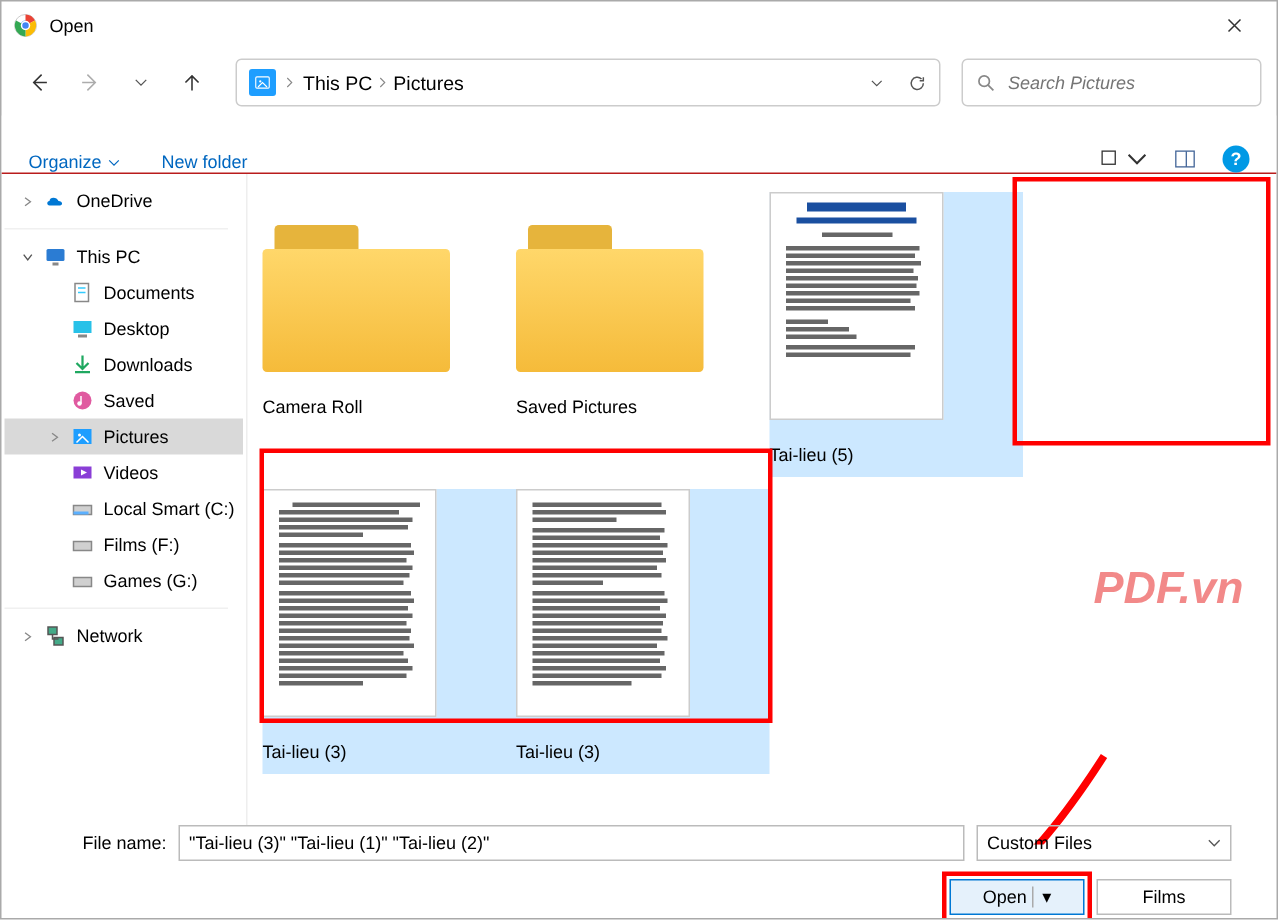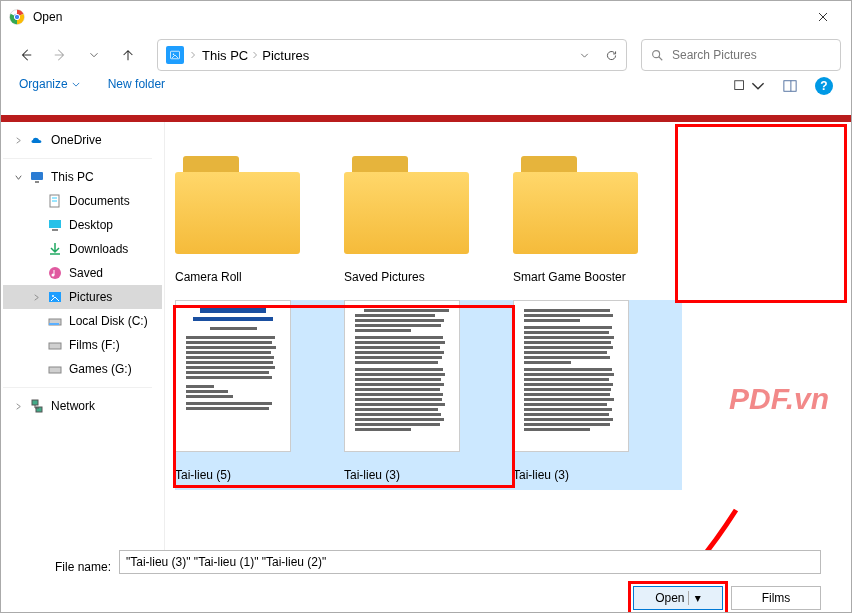--- a/index.html
+++ b/index.html
@@ -13,28 +13,28 @@
 .navbar{height:44px;display:flex;align-items:center;padding:0 10px;gap:4px;}
 .navbtn{width:30px;height:30px;display:flex;align-items:center;justify-content:center;border-radius:3px;}
 .navbtn svg{width:14px;height:14px;}
 .addressbar{flex:1;height:32px;border:1px solid #ccc;border-radius:4px;display:flex;align-items:center;padding:0 8px;margin:0 10px;gap:6px;}
 .pic-icon{width:18px;height:18px;background:#1e9eff;border-radius:2px;display:flex;align-items:center;justify-content:center;}
 .pic-icon svg{width:12px;height:12px;fill:#fff;}
 .breadcrumb{display:flex;align-items:center;gap:4px;font-size:13px;}
 .addr-actions{margin-left:auto;display:flex;gap:14px;}
 .addr-actions svg{width:13px;height:13px;}
 .searchbox{width:200px;height:32px;border:1px solid #ccc;border-radius:4px;display:flex;align-items:center;padding:0 8px;gap:8px;}
-.searchbox input{border:none;outline:none;flex:1;font-size:12px;background:transparent;}
-.toolbar{height:38px;display:flex;align-items:flex-start;padding:0 18px;background:#fff;}
+.searchbox input{border:none;outline:none;flex:1;font-size:12px;background:transparent;font-style:italic;}
+.toolbar{height:38px;display:flex;align-items:flex-end;padding:0 18px;background:#fff;}
 .tool-link{color:#0067c0;font-size:12px;display:flex;align-items:center;gap:4px;}
 .tool-link.sp{margin-left:28px;}
 .tool-right{margin-left:auto;display:flex;gap:18px;align-items:center;}
 .tool-right svg{width:14px;height:14px;}
 .help-icon{width:18px;height:18px;border-radius:50%;background:#0099e5;color:#fff;display:flex;align-items:center;justify-content:center;font-size:12px;font-weight:bold;}
-.body-area{display:flex;height:448px;border-top:7px solid #b91c1c;}
+.body-area{display:flex;height:448px;border-top:1px solid #b91c1c;}
 .sidebar{width:164px;border-right:1px solid #eee;padding:6px 2px;overflow:hidden;}
 .tree-item{display:flex;align-items:center;gap:6px;padding:4px 0 4px 10px;font-size:12px;white-space:nowrap;}
 .tree-item.depth1{padding-left:28px;}
 .tree-item.selected{background:#d9d9d9;}
 .tree-caret{width:10px;height:10px;display:flex;align-items:center;justify-content:center;color:#888;}
 .tree-caret.hidden{visibility:hidden;}
 .tree-icon{width:16px;height:16px;display:flex;align-items:center;justify-content:center;}
 .content{flex:1;position:relative;overflow:hidden;}
 .grid{display:flex;flex-wrap:wrap;padding:12px 8px 0 10px;gap:0;}
 .item{width:169px;display:flex;flex-direction:column;align-items:flex-start;margin-bottom:8px;}
@@ -43,21 +43,21 @@
 .folder-back{position:absolute;top:2px;left:8px;width:56px;height:24px;background:#e6b43c;border-radius:3px 3px 0 0;}
 .folder-front{position:absolute;top:18px;left:0;width:125px;height:82px;background:linear-gradient(#ffd76a,#f5bb3a);border-radius:3px;}
 .item-label{margin-top:16px;font-size:12px;text-align:center;height:22px;}
 .doc-thumb{width:116px;height:152px;background:#fff;border:1px solid #ccc;padding:8px 10px;overflow:hidden;}
 .doc-line{height:3px;background:#666;margin-bottom:2px;}
 .doc-thumb.formal{padding:6px 10px;}
 .doc-thumb.formal .dt{height:6px;background:#1a4fa0;margin:0 auto 4px;width:70%;}
 .doc-thumb.formal .dst{height:4px;background:#1a4fa0;margin:0 auto 6px;width:85%;}
 .hl{position:absolute;border:3px solid red;pointer-events:none;}
 .bottom{position:absolute;bottom:0;left:0;right:0;height:70px;padding:8px 30px;}
-.fn-row{display:flex;align-items:flex-end;gap:8px;margin-bottom:12px;}
+.fn-row{display:flex;align-items:center;gap:8px;margin-bottom:12px;}
 .fn-label{font-size:12px;width:80px;text-align:right;}
 .fn-input{flex:1;height:24px;border:1px solid #bbb;padding:0 6px;font-size:12px;}
 .filter-sel{width:170px;height:24px;border:1px solid #bbb;padding:0 6px;font-size:12px;display:flex;align-items:center;justify-content:space-between;}
 .btn-row{display:flex;justify-content:flex-end;gap:8px;}
 .btn{width:90px;height:24px;border:1px solid #bbb;background:#fff;font-size:12px;display:flex;align-items:center;justify-content:center;}
 .btn.primary{background:#e5f1fb;border-color:#0078d4;}
 .watermark{position:absolute;right:22px;top:260px;font-size:30px;font-weight:bold;color:rgba(230,20,20,0.5);font-style:italic;}
 .arrow-ann{position:absolute;right:95px;top:378px;pointer-events:none;}
 .sep{height:1px;background:#f0f0f0;margin:6px 10px 6px 0;}
 </style>
@@ -251,25 +251,35 @@
             <circle cx="6" cy="7" r="1" fill="#fff"></circle>
             <path d="M4 12 L8 8 L12 12" stroke="#fff" fill="none"></path>
           </svg>
         </span>
         <span>Pictures</span>
       </div>
     <div class="tree-item depth1">
         <span class="tree-caret hidden"></span>
         <span class="tree-icon">
           <svg viewBox="0 0 16 16">
+            <rect x="2" y="4" width="12" height="8" fill="#8a3ed6"></rect>
+            <path d="M7 6 L11 8 L7 10 Z" fill="#fff"></path>
+          </svg>
+        </span>
+        <span>Videos</span>
+      </div>
+    <div class="tree-item depth1">
+        <span class="tree-caret hidden"></span>
+        <span class="tree-icon">
+          <svg viewBox="0 0 16 16">
             <rect x="2" y="6" width="12" height="6" fill="#d0d0d0" stroke="#888"></rect>
             <rect x="2" y="10" width="10" height="2" fill="#5bb0ff"></rect>
           </svg>
         </span>
-        <span>Local Disk (C:)</span>
+        <span>Local Smart (C:)</span>
       </div>
     <div class="tree-item depth1">
         <span class="tree-caret hidden"></span>
         <span class="tree-icon">
           <svg viewBox="0 0 16 16">
             <rect x="2" y="6" width="12" height="6" fill="#d0d0d0" stroke="#888"></rect>
           </svg>
         </span>
         <span>Films (F:)</span>
       </div>
@@ -310,27 +320,20 @@
           </div>
         <div class="item-label">Camera Roll</div>
       </div>
       <div class="item">
         <div class="folder-thumb">
             <div class="folder-back"></div>
             <div class="folder-front"></div>
           </div>
         <div class="item-label">Saved Pictures</div>
       </div>
-      <div class="item">
-        <div class="folder-thumb">
-            <div class="folder-back"></div>
-            <div class="folder-front"></div>
-          </div>
-        <div class="item-label">Smart Game Booster</div>
-      </div>
       <div class="item selected">
         <div class="doc-thumb formal">
           <div class="dt"></div>
             <div class="dst"></div>
           <div class="doc-line" style="width:50%;margin:6px auto 6px"></div>
           <div class="doc-line" style="width:95%"></div>
             <div class="doc-line" style="width:92%"></div>
             <div class="doc-line" style="width:96%"></div>
             <div class="doc-line" style="width:90%"></div>
             <div class="doc-line" style="width:94%"></div>
@@ -414,20 +417,26 @@
         <path d="M70 10 Q 38 60 10 86" stroke="red" stroke-width="5" fill="none"></path>
         <path d="M6 82 L2 96 L18 90 Z" fill="red"></path>
       </svg>
   </div>
 </div>
 
 <div class="bottom">
   <div class="fn-row">
     <span class="fn-label">File name:</span>
     <input class="fn-input" value="&quot;Tai-lieu (3)&quot; &quot;Tai-lieu (1)&quot; &quot;Tai-lieu (2)&quot;" style="">
+    <div class="filter-sel">
+        <span>Custom Files</span>
+        <svg viewBox="0 0 10 6" width="9" height="6">
+          <path d="M1 1 L5 5 L9 1" stroke="#555" fill="none"></path>
+        </svg>
+      </div>
   </div>
   <div class="btn-row">
     <div style="position:relative;">
       <div class="hl" style="left:-5px;top:-5px;width:100px;height:34px"></div>
       <div class="btn primary"><span>Open</span>&nbsp;<span style="border-left:1px solid #aaa;padding-left:6px">▾</span></div>
     </div>
     <div class="btn">Films</div>
   </div>
 </div>
 

